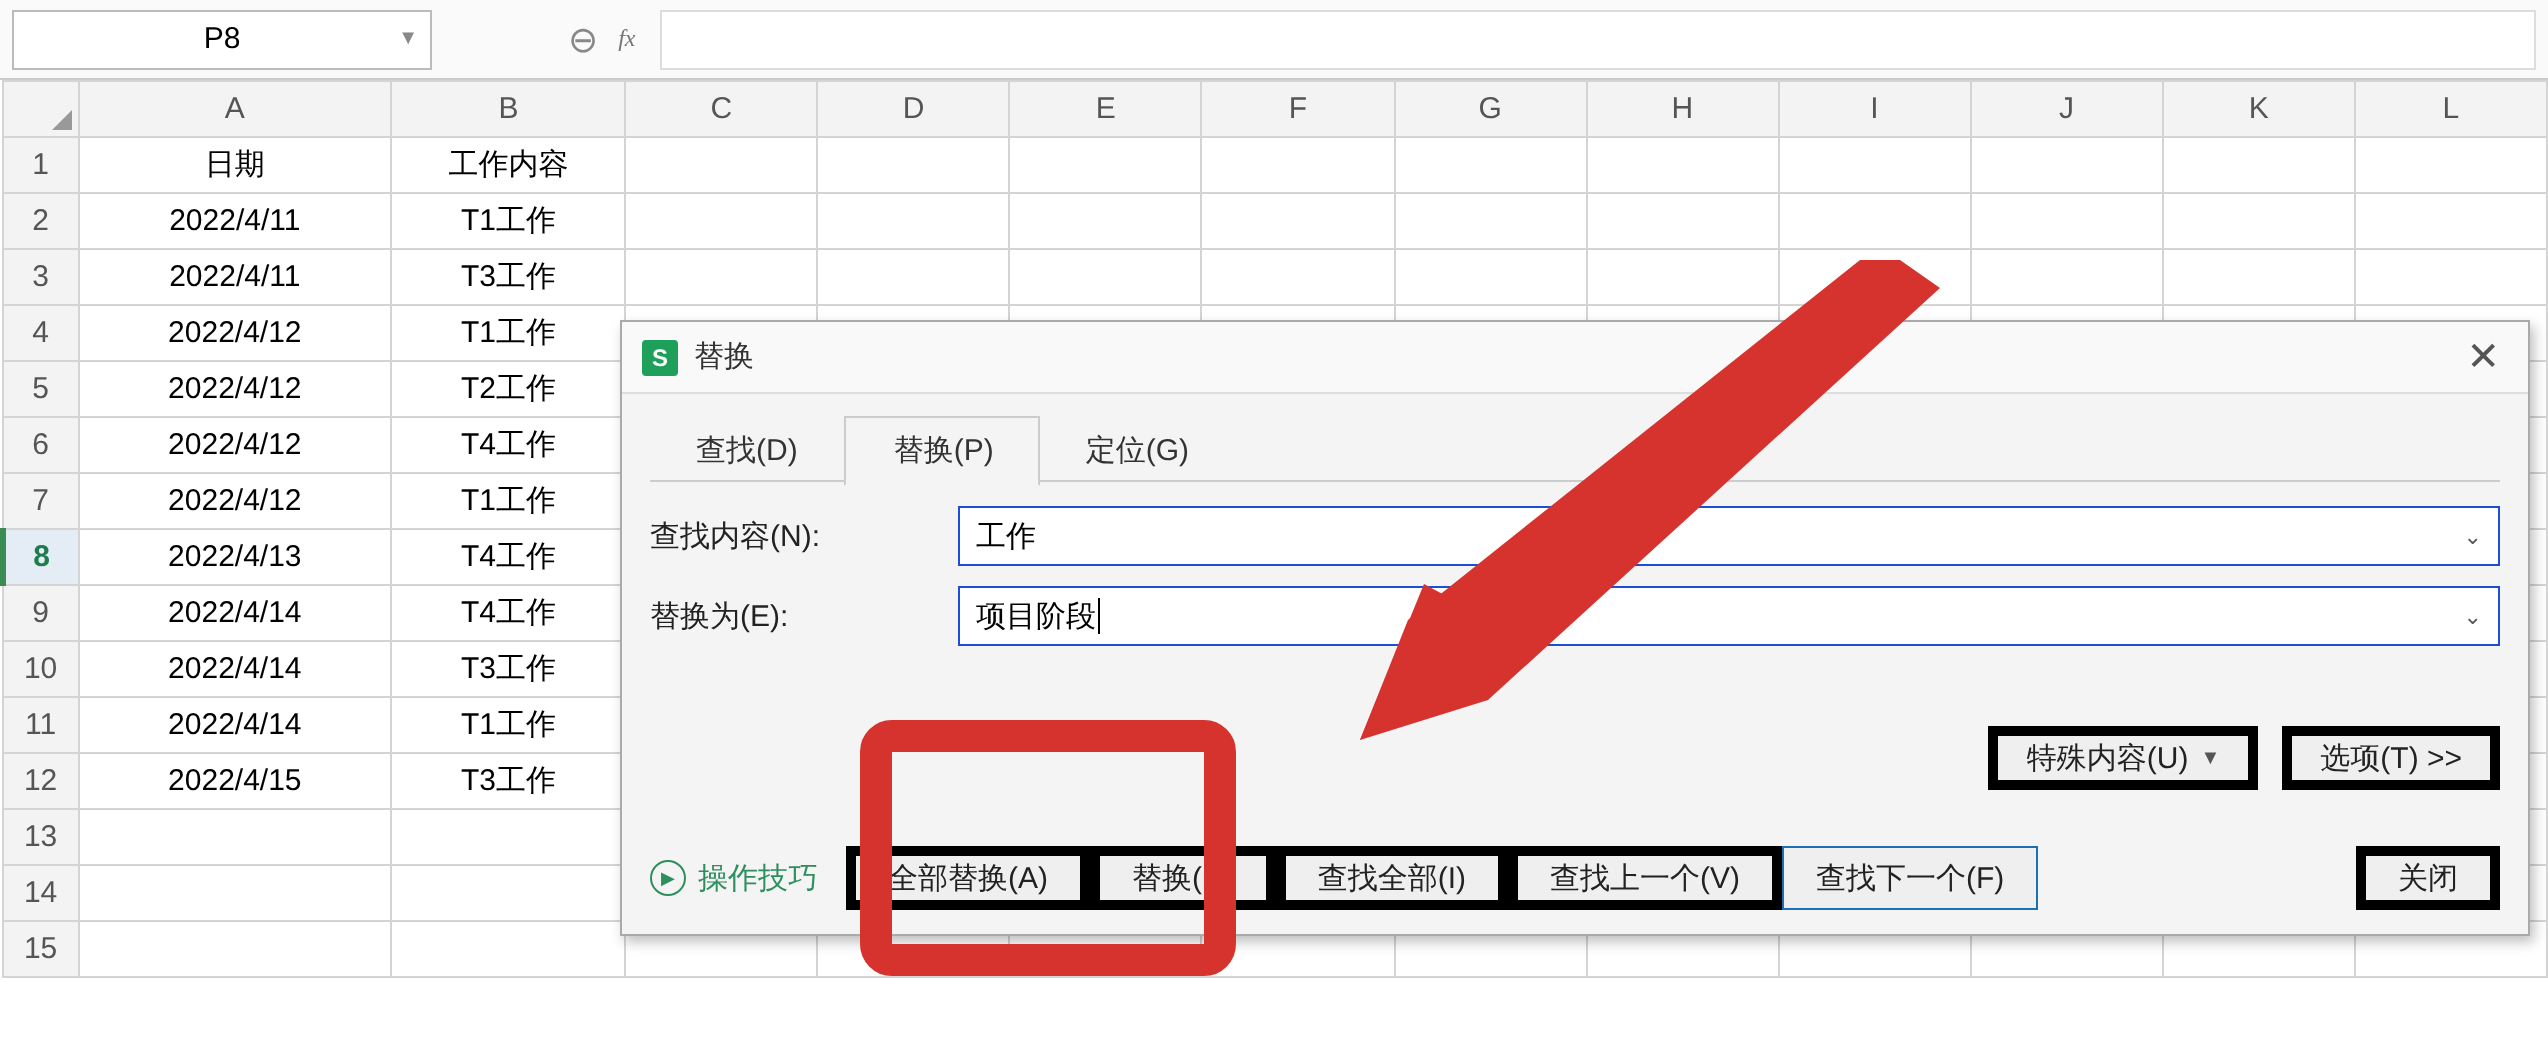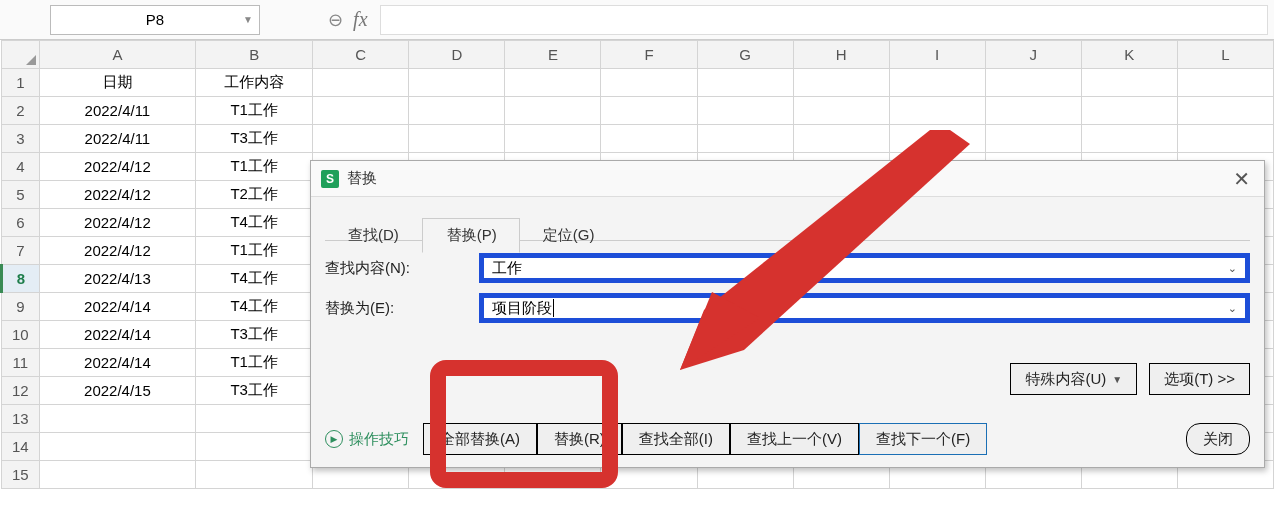--- a/index.html
+++ b/index.html
@@ -27,42 +27,41 @@
   .name-box {
     width: 210px;
     height: 30px;
     border: 1px solid #bbb;
     background: #fff;
     display: flex;
     align-items: center;
     justify-content: center;
     position: relative;
     font-size: 15px;
-    margin-left: 44px;
   }
   .name-box .dd {
     position: absolute;
     right: 6px;
     color: #888;
     font-size: 10px;
   }
   .fx-area {
     display: flex;
     align-items: center;
     gap: 10px;
     margin-left: 60px;
   }
   .fx-area .circle-icon {
     color: #888;
     font-size: 18px;
   }
   .fx-area .fx {
     font-style: italic;
     color: #777;
-    font-size: 20px;
+    font-size: 12px;
     font-family: Georgia, serif;
   }
   .formula-input {
     flex: 1;
     height: 30px;
     border: 1px solid #ddd;
     background: #fff;
     margin-left: 4px;
   }
 
@@ -172,21 +171,21 @@
     margin-bottom: 12px;
   }
   .tab {
     padding: 7px 22px;
     font-size: 15px;
     color: #333;
     border: 1px solid transparent;
     border-bottom: none;
     cursor: pointer;
     position: relative;
-    top: 13px;
+    top: 3px;
     background: transparent;
   }
   .tab.active {
     background: #f4f4f4;
     border-color: #ccc;
     border-bottom: 1px solid #f4f4f4;
     padding-left: 24px;
   }
 
   .field-row {
@@ -196,21 +195,21 @@
     gap: 36px;
   }
   .field-row label {
     width: 118px;
     font-size: 15px;
     color: #222;
   }
   .field-row .combo {
     flex: 1;
     height: 30px;
-    border: 5px solid #1d4ed8;
+    border: 1px solid #1d4ed8;
     background: #fff;
     display: flex;
     align-items: center;
     padding: 0 8px;
     position: relative;
     font-size: 15px;
   }
   .field-row .combo .chev {
     position: absolute;
     right: 8px;
@@ -227,21 +226,21 @@
   .opts-row {
     display: flex;
     justify-content: flex-end;
     gap: 12px;
     margin: 40px 0 10px 0;
   }
   .btn {
     height: 32px;
     padding: 0 14px;
     background: #efefef;
-    border: 1px solid #000000;
+    border: 5px solid #000000;
     font-size: 15px;
     color: #222;
     display: inline-flex;
     align-items: center;
     cursor: pointer;
   }
   .btn .dd {
     margin-left: 6px;
     font-size: 10px;
     color: #555;
@@ -276,21 +275,20 @@
   }
   .footer-buttons {
     display: flex;
     flex: 1;
   }
   .footer-buttons .btn {
     padding: 0 16px;
   }
   .footer-right {
     margin-left: auto;
-    border-radius: 14px;
   }
 
   
   .red-arrow {
     position: absolute;
     left: 670px;
     top: 130px;
     width: 300px;
     height: 240px;
     pointer-events: none;

